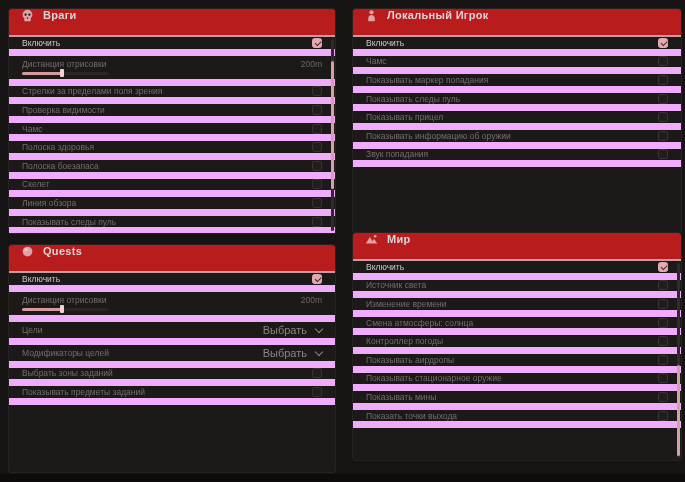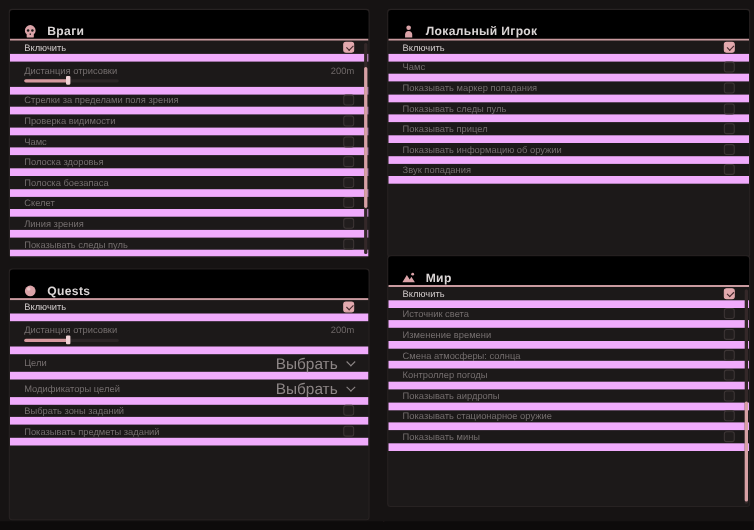--- a/index.html
+++ b/index.html
@@ -8,22 +8,22 @@
     background:#161313;
     font-family:"Liberation Sans",sans-serif;
     -webkit-font-smoothing:antialiased;
   }
   .panel{position:absolute;background:#1c1919;border-radius:3px;border:1px solid #272222;box-sizing:border-box}
   #panel-0{left:8px;top:8px;width:328px;height:226px}
   #panel-1{left:352px;top:8px;width:330px;height:226px}
   #panel-2{left:8px;top:244px;width:328px;height:229px}
   #panel-3{left:352px;top:232px;width:330px;height:229px}
 
-  .panel-header{height:26px;display:flex;align-items:flex-end;gap:9px;padding:0 12px;
-    border-bottom:2px solid #c99a9f;background:#000000;border-radius:3px 3px 0 0}
+  .panel-header{height:26px;display:flex;align-items:flex-start;gap:9px;padding:0 12px;
+    border-bottom:2px solid #c99a9f;background:#b91c1c;border-radius:3px 3px 0 0}
   .panel-header svg{flex:0 0 auto}
   .panel-title{font-size:11px;font-weight:700;color:#dbd6d6;letter-spacing:.3px}
 
   .panel-body{position:relative;height:calc(100% - 28px);overflow:hidden}
 
   .row{box-sizing:border-box;padding:0 13px;border-bottom:7px solid #f0abfc;
     display:flex;flex-direction:column;justify-content:center}
   .row.toggle{min-height:18.6px}
   .row.dropdown{min-height:23px}
   .row.slider{min-height:29px;padding-top:3px}
@@ -32,21 +32,21 @@
   .row-label.em{color:#cfc9c9}
   .row-value{font-size:8.5px;color:#6e6767}
 
   .checkbox{width:10px;height:10px;border-radius:2.5px;border:1px solid #3c3535;
     box-sizing:border-box;position:relative;background:#211d1d;flex:0 0 auto}
   .checkbox.checked{background:#e2a9ae;border-color:#e2a9ae}
   .checkbox.checked::after{content:"";position:absolute;left:1.8px;top:2.4px;width:4.5px;height:2.5px;
     border-left:1.4px solid #46292d;border-bottom:1.4px solid #46292d;transform:rotate(-45deg)}
 
   .dropdown-ctl{display:flex;align-items:center;gap:9px;cursor:default}
-  .dd-label{font-size:14px;color:#8d8686}
+  .dd-label{font-size:11px;color:#8d8686}
   .chevron-icon{width:5px;height:5px;border-right:1.3px solid #8d8686;border-bottom:1.3px solid #8d8686;
     transform:rotate(45deg);margin-top:-2px}
 
   .slider-track{position:relative;width:86px;height:3px;background:#2b2526;border-radius:2px;
     margin-top:3px;margin-bottom:4px}
   .slider-fill{position:absolute;left:0;top:0;height:3px;background:#d6999e;border-radius:2px}
   .slider-handle{position:absolute;top:-2.5px;width:4px;height:8px;background:#efd2d4;border-radius:1px}
 
   .scroll-track{position:absolute;top:2px;bottom:2px;right:1px;width:3px;background:#342829;border-radius:2px}
   .scroll-thumb{position:absolute;right:0;width:3px;background:#d7a0a5;border-radius:2px}
@@ -131,21 +131,21 @@
       <div class="row toggle">
     <div class="row-main">
       <span class="row-label">Скелет</span>
 
       <span class="checkbox"></span>
     </div>
 
   </div>
       <div class="row toggle">
     <div class="row-main">
-      <span class="row-label">Линия зрения</span>
+      <span class="row-label">Линия обзора</span>
 
       <span class="checkbox"></span>
     </div>
 
   </div>
       <div class="row toggle">
     <div class="row-main">
       <span class="row-label">Показывать следы пуль</span>
 
       <span class="checkbox"></span>
@@ -363,20 +363,28 @@
 
   </div>
       <div class="row toggle">
     <div class="row-main">
       <span class="row-label">Показывать мины</span>
 
       <span class="checkbox"></span>
     </div>
 
   </div>
+      <div class="row toggle">
+    <div class="row-main">
+      <span class="row-label">Показать точки выхода</span>
+
+      <span class="checkbox"></span>
+    </div>
+
+  </div>
       <div class="scroll-track">
         <div class="scroll-thumb" style="top: 102px; height: 91px;"></div>
       </div>
     </div>
 </div>
 
 <div class="corner-triangle"></div>
 <div class="bottom-bar"></div>
 
 </body></html>

